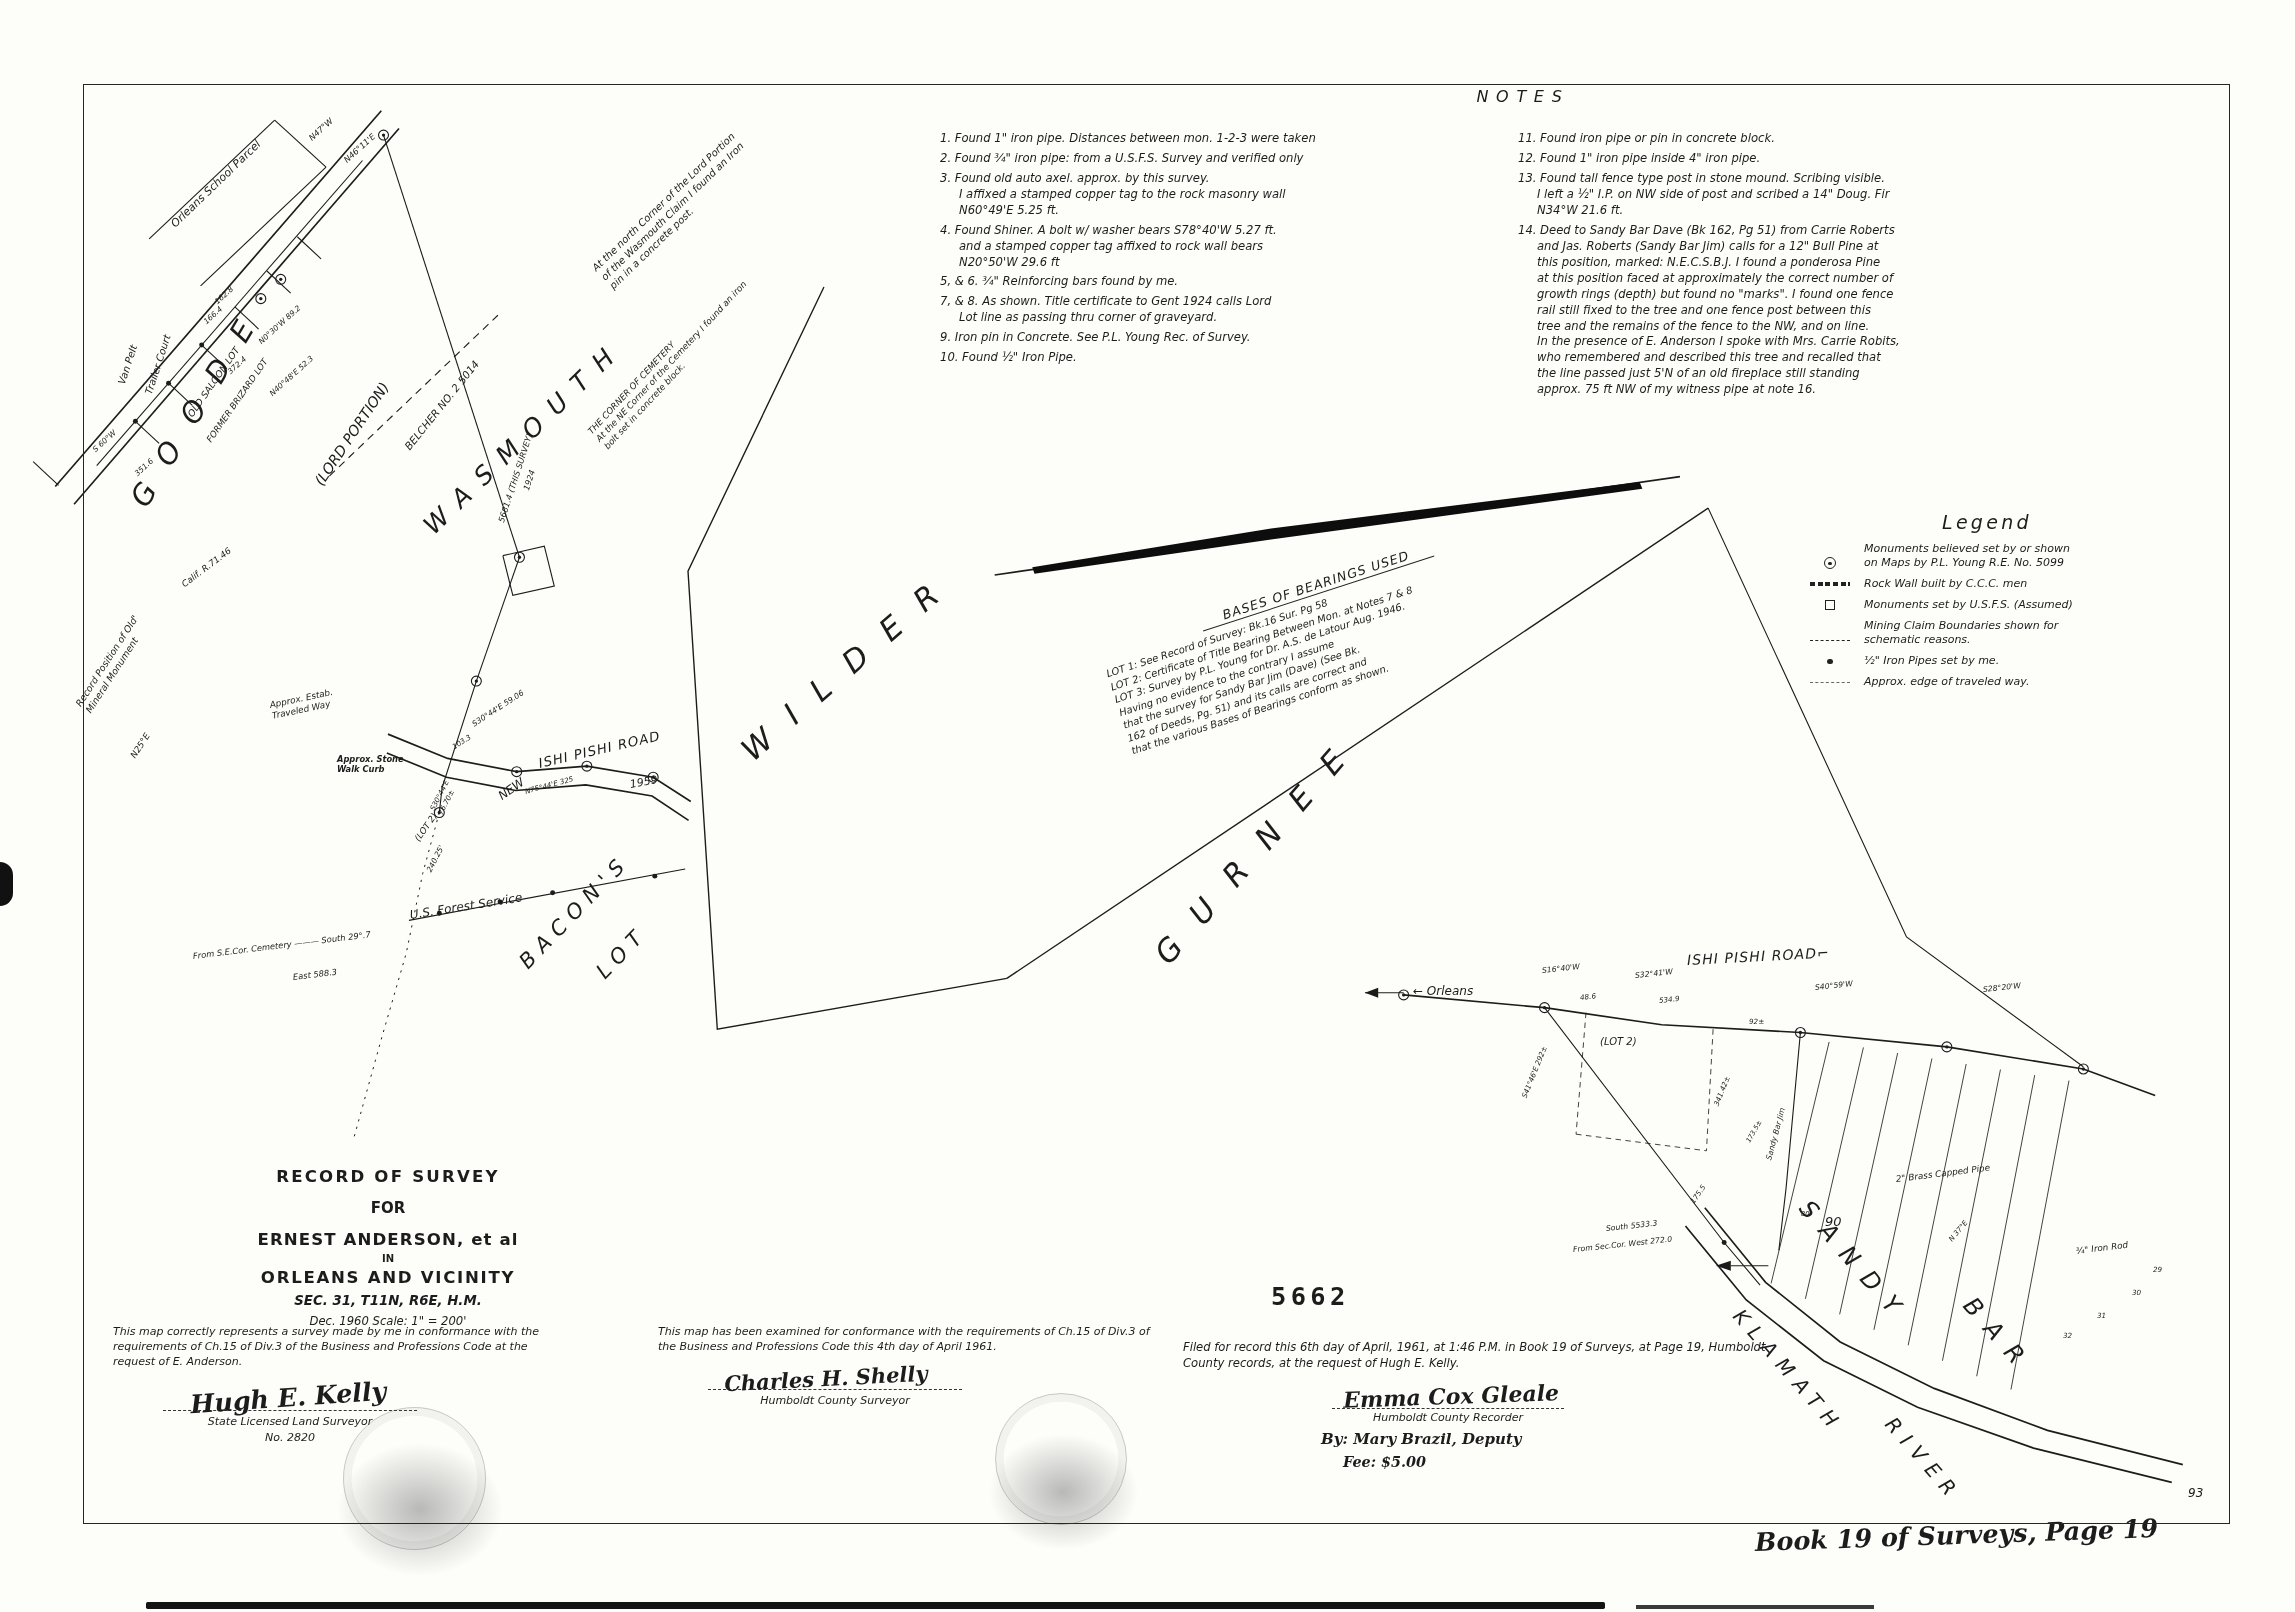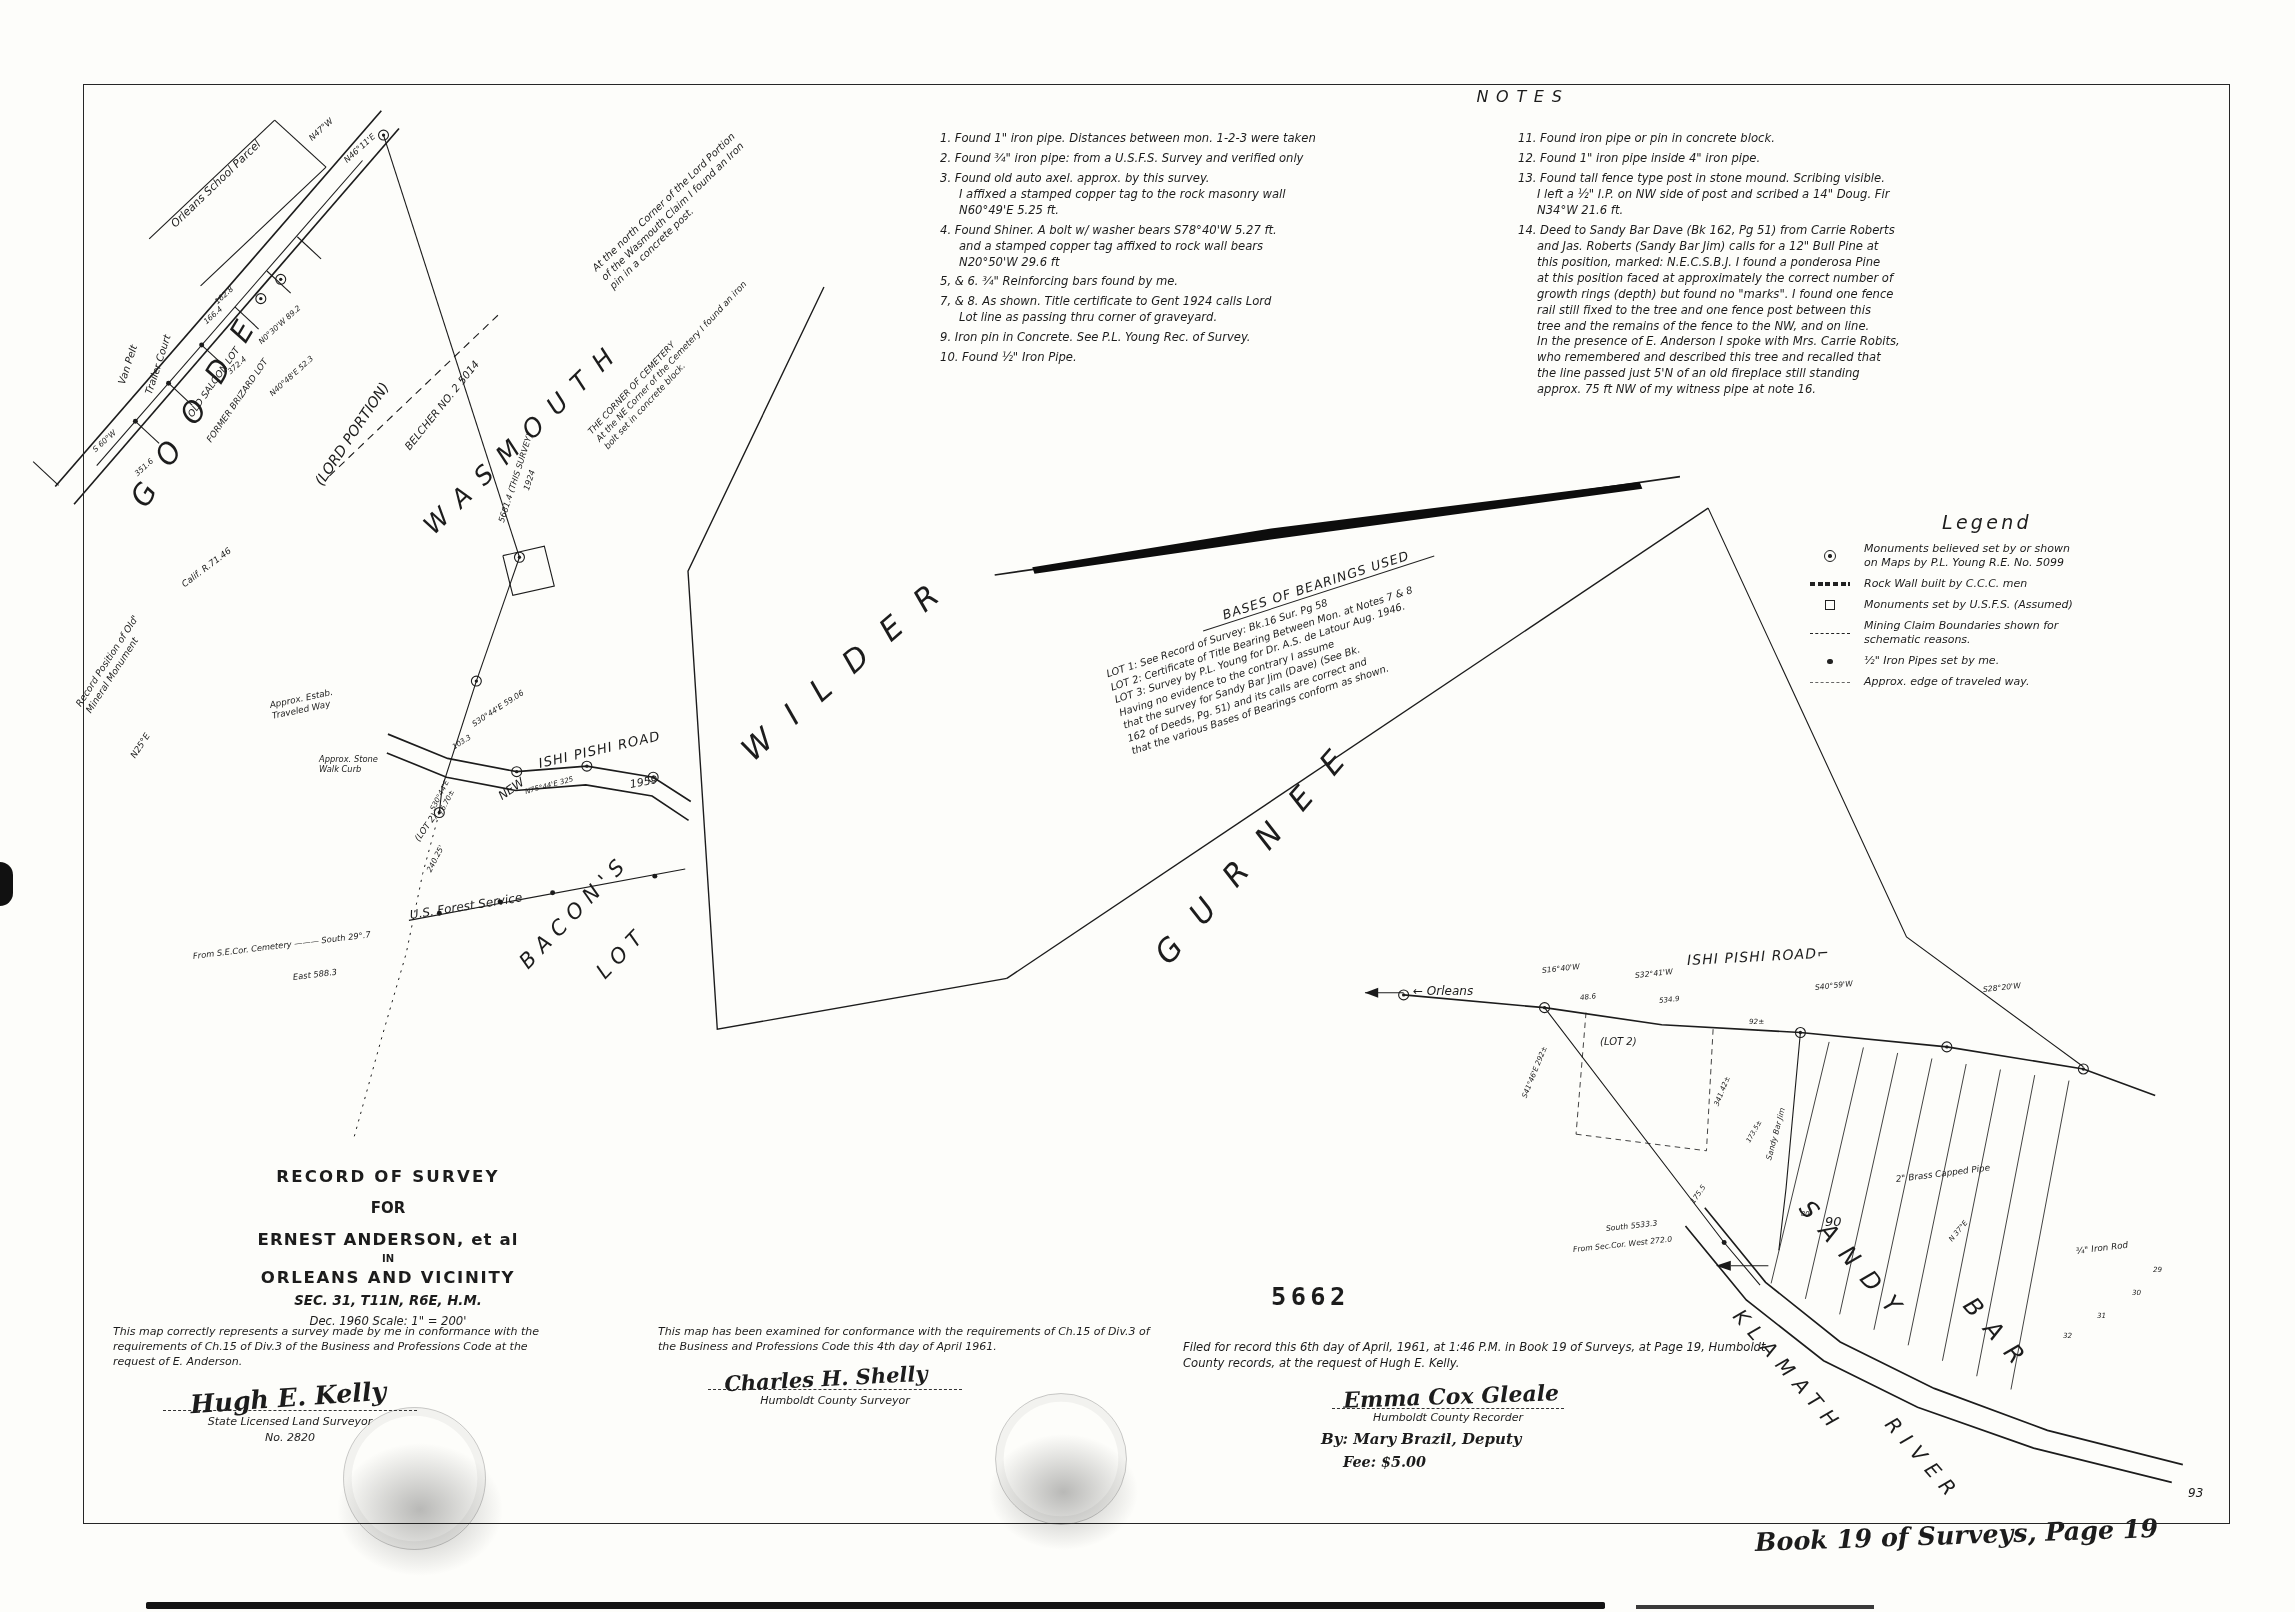--- a/index.html
+++ b/index.html
@@ -18,21 +18,21 @@
   #notes-block{position:absolute;left:940px;top:87px;width:1166px;}
   .notes-title{text-align:center;font-size:16px;font-style:italic;letter-spacing:7.7px;}
   .notes-col{position:absolute;top:44px;width:553px;font-size:11.6px;font-style:italic;line-height:1.38;}
   .notes-col.col1{left:0;}
   .notes-col.col2{left:578px;}
   .notes-col .li-item{white-space:pre-line;padding-left:19px;text-indent:-19px;margin-bottom:3.9px;}
 
   
   #legend-block{position:absolute;left:1807px;top:511px;width:448px;}
   .legend-title{margin-left:135px;font-size:19px;font-style:italic;letter-spacing:3.3px;margin-bottom:8.8px;}
-  .legend-row{display:flex;gap:11px;margin-bottom:6.6px;font-size:11px;font-style:italic;align-items:center;}
+  .legend-row{display:flex;gap:11px;margin-bottom:6.6px;font-size:11px;font-style:italic;align-items:flex-end;}
   .legend-sym{width:46px;flex:0 0 46px;display:flex;align-items:center;justify-content:center;height:14.4px;}
   .legend-text{white-space:pre-line;line-height:1.3;}
   .sym-double-circle{width:10px;height:10px;border:1.1px solid #222;border-radius:50%;display:flex;align-items:center;justify-content:center;}
   .sym-double-circle::after{content:"";width:3.3px;height:3.3px;background:#222;border-radius:50%;}
   .sym-rock-wall{width:40px;height:4.4px;background:repeating-linear-gradient(90deg,#222 0 5px,transparent 5px 7.7px);}
   .sym-open-square{width:7.7px;height:7.7px;border:1.1px solid #222;}
   .sym-dash-line{width:40px;border-top:1.1px dashed #222;}
   .sym-dot{width:5.5px;height:5.5px;border-radius:50%;background:#222;}
   .sym-dash-dot-line{width:40px;border-top:1.1px dashed #666;}
 
@@ -203,21 +203,21 @@
       <span class="map-label" style="left: 598px; top: 424px; font-size: 8.8px; transform: rotate(-47deg);">THE CORNER OF CEMETERY
 At the NE Corner of the Cemetery I found an iron
 bolt set in concrete block.</span>
       <span class="map-label" style="left: 501px; top: 517px; font-size: 8.3px; transform: rotate(-72deg);">5681.4 (THIS SURVEY)</span>
       <span class="map-label" style="left: 526px; top: 485px; font-size: 8.3px; transform: rotate(-72deg);">1924</span>
       <span class="map-label" style="left: 83px; top: 697px; font-size: 9.4px; transform: rotate(-57deg);">Record Position of Old'
 Mineral Monument</span>
       <span class="map-label" style="left: 133px; top: 752px; font-size: 8.8px; transform: rotate(-57deg);">N25°E</span>
       <span class="map-label" style="left: 271px; top: 700px; font-size: 8.8px; transform: rotate(-12deg);">Approx. Estab.
 Traveled Way</span>
-      <span class="map-label" style="left: 319px; top: 754px; font-size: 8.3px;">Approx. Stone
+      <span class="map-label" style="left: 337px; top: 754px; font-size: 8.3px; font-weight: bold;">Approx. Stone
 Walk Curb</span>
       <span class="map-label" style="left: 183px; top: 580px; font-size: 8.8px; transform: rotate(-37deg);">Calif. R.71.46</span>
       <span class="map-label" style="left: 417px; top: 835px; font-size: 8.8px; transform: rotate(-55deg);">(LOT 2)</span>
       <span class="map-label" style="left: 1600px; top: 1036px; font-size: 10px;">(LOT 2)</span>
       <span class="map-label" style="left: 1769px; top: 1155px; font-size: 7.7px; transform: rotate(-75deg);">Sandy Bar Jim</span>
       <span class="map-label" style="left: 1896px; top: 1174px; font-size: 8.8px; transform: rotate(-7deg);">2" Brass Capped Pipe</span>
       <span class="map-label" style="left: 2076px; top: 1246px; font-size: 8.8px; transform: rotate(-7deg);">¾" Iron Rod</span>
       <span class="map-label" style="left: 1606px; top: 1224px; font-size: 7.7px; transform: rotate(-6deg);">South 5533.3</span>
       <span class="map-label" style="left: 1573px; top: 1245px; font-size: 7.7px; transform: rotate(-6deg);">From Sec.Cor.   West 272.0</span>
       <span class="map-label" style="left: 193px; top: 951px; font-size: 8.3px; transform: rotate(-7deg);">From S.E.Cor. Cemetery ——— South 29°.7</span>

